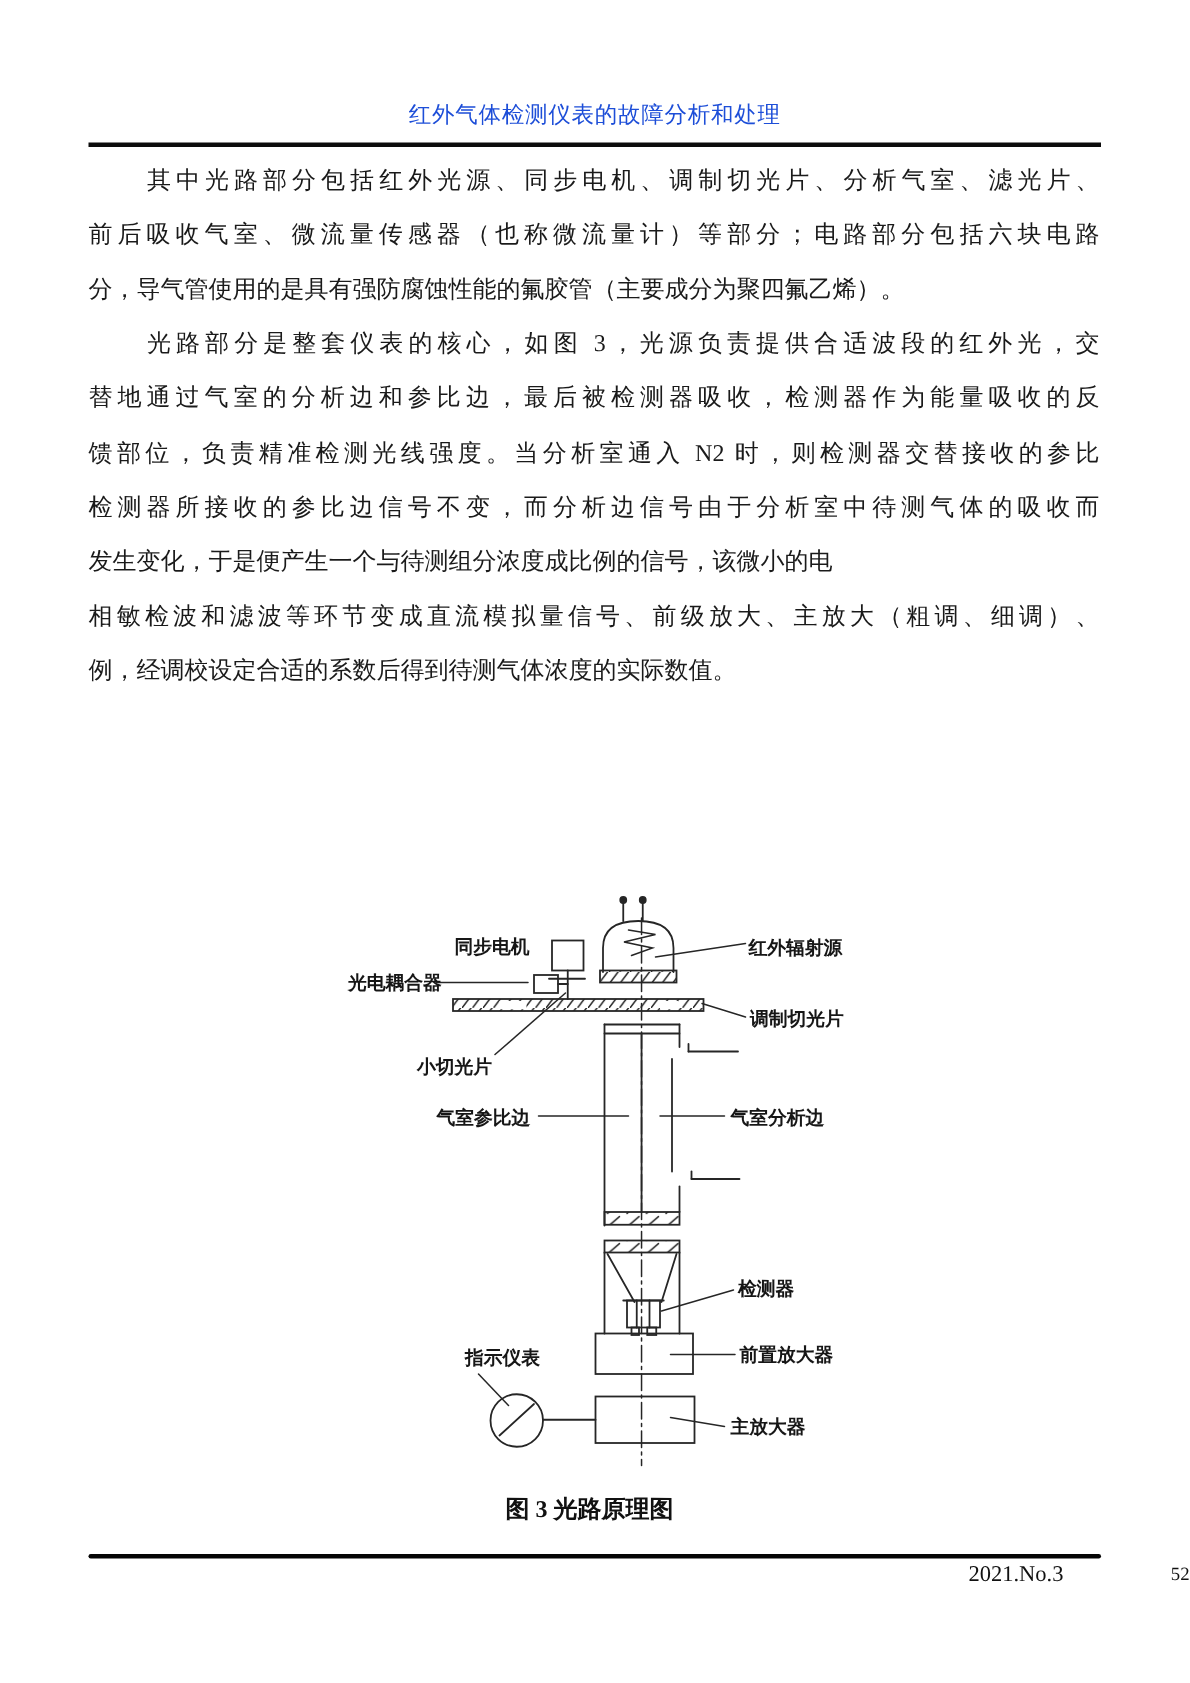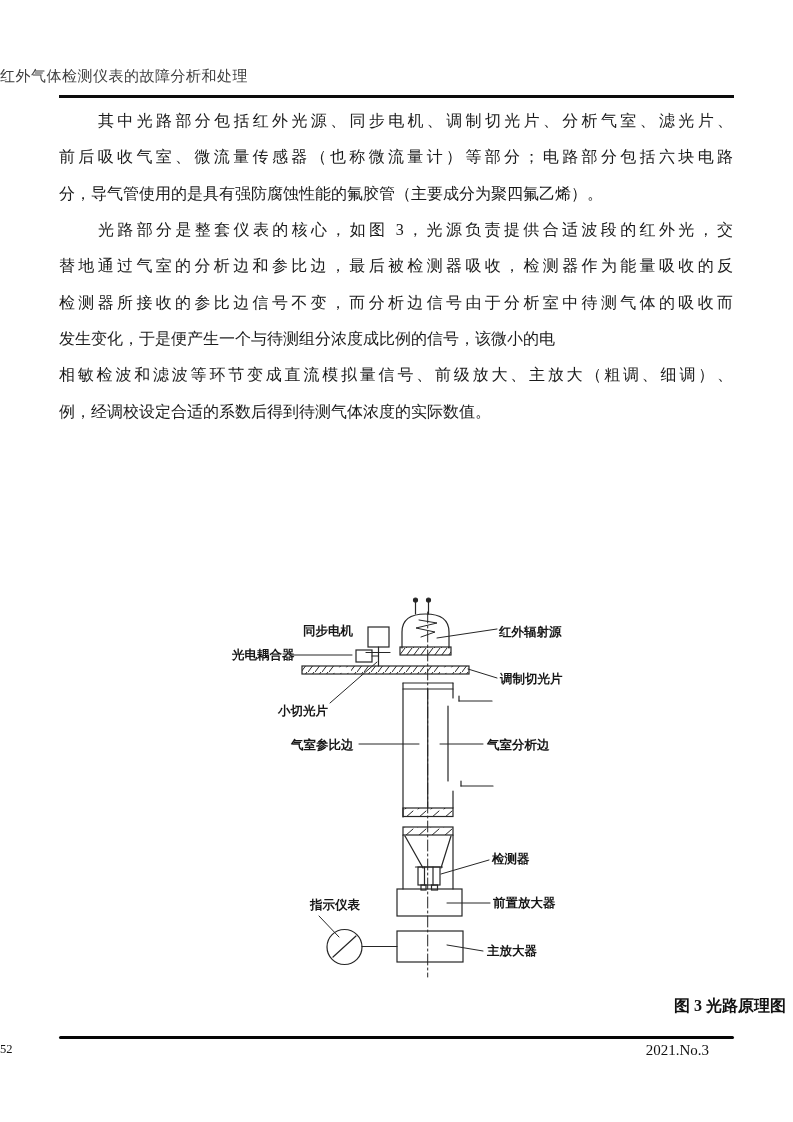--- a/index.html
+++ b/index.html
@@ -2,66 +2,67 @@
 <html><head>
 <meta charset="utf-8">
 <style>
   html,body{margin:0;padding:0;}
   body{
     width:793px;height:1122px;position:relative;background:#ffffff;
     font-family:"Liberation Serif", serif;color:#1c1c1c;overflow:hidden;
   }
   
   .hdr-title{
-    position:absolute;left:0;top:67px;width:100%;
-    font-size:15px;letter-spacing:0.5px;color:#404040;
+    position:absolute;left:0;top:67px;width:100%;text-align:center;
+    font-size:15px;letter-spacing:0.5px;color:#1d4ed8;
   }
   .hdr-rule{
     position:absolute;left:59px;top:95px;width:675px;height:2.6px;background:#0c0c0c;
   }
   
   .bodytext{
     position:absolute;left:59px;top:103px;width:674px;
     font-size:16px;line-height:36.35px;color:#1a1a1a;
   }
   .tl{height:36.35px;white-space:nowrap;}
   .tl.j{white-space:normal;text-align:justify;text-align-last:justify;}
   .tl.ind{text-indent:39px;}
   
   .diagram{position:absolute;left:0;top:590px;}
   svg text{
     font-family:"Liberation Serif", serif;font-size:12.5px;font-weight:600;fill:#161616;
   }
   .caption{
-    position:absolute;left:0;top:996px;width:786px;text-align:right;
+    position:absolute;left:0;top:996px;width:786px;text-align:center;
     font-size:16px;font-weight:bold;color:#111;
   }
   
   .ftr-rule{
     position:absolute;left:59px;top:1036px;width:675px;height:3.4px;background:#050505;border-radius:2px;
   }
   .ftr-page{
-    position:absolute;left:0;top:1042px;width:100%;text-align:left;font-size:12.5px;color:#111;
+    position:absolute;left:0;top:1042px;width:100%;text-align:right;font-size:12.5px;color:#111;
   }
   .ftr-issue{
     position:absolute;right:84px;top:1042px;font-size:15px;color:#111;
   }
 </style>
 </head>
 <body>
 
 <div class="hdr-title">红外气体检测仪表的故障分析和处理</div>
 <div class="hdr-rule"></div>
 
 <div class="bodytext">
   <div class="tl ind j">其中光路部分包括红外光源、同步电机、调制切光片、分析气室、滤光片、</div>
   <div class="tl j">前后吸收气室、微流量传感器（也称微流量计）等部分；电路部分包括六块电路</div>
   <div class="tl">分，导气管使用的是具有强防腐蚀性能的氟胶管（主要成分为聚四氟乙烯）。</div>
   <div class="tl ind j">光路部分是整套仪表的核心，如图 3，光源负责提供合适波段的红外光，交</div>
   <div class="tl j">替地通过气室的分析边和参比边，最后被检测器吸收，检测器作为能量吸收的反</div>
+  <div class="tl j">馈部位，负责精准检测光线强度。当分析室通入 N2 时，则检测器交替接收的参比</div>
   <div class="tl j">检测器所接收的参比边信号不变，而分析边信号由于分析室中待测气体的吸收而</div>
   <div class="tl">发生变化，于是便产生一个与待测组分浓度成比例的信号，该微小的电</div>
   <div class="tl j">相敏检波和滤波等环节变成直流模拟量信号、前级放大、主放大（粗调、细调）、</div>
   <div class="tl">例，经调校设定合适的系数后得到待测气体浓度的实际数值。</div>
 </div>
 
 <svg class="diagram" width="793" height="400" viewBox="0 590 793 400" fill="none" stroke="#262626" stroke-width="1.2" stroke-linecap="round">
   <defs>
     <pattern id="hatchDense" patternUnits="userSpaceOnUse" width="7" height="8">
       <path d="M0,8 L6,0" stroke="#262626" stroke-width="1"></path>

